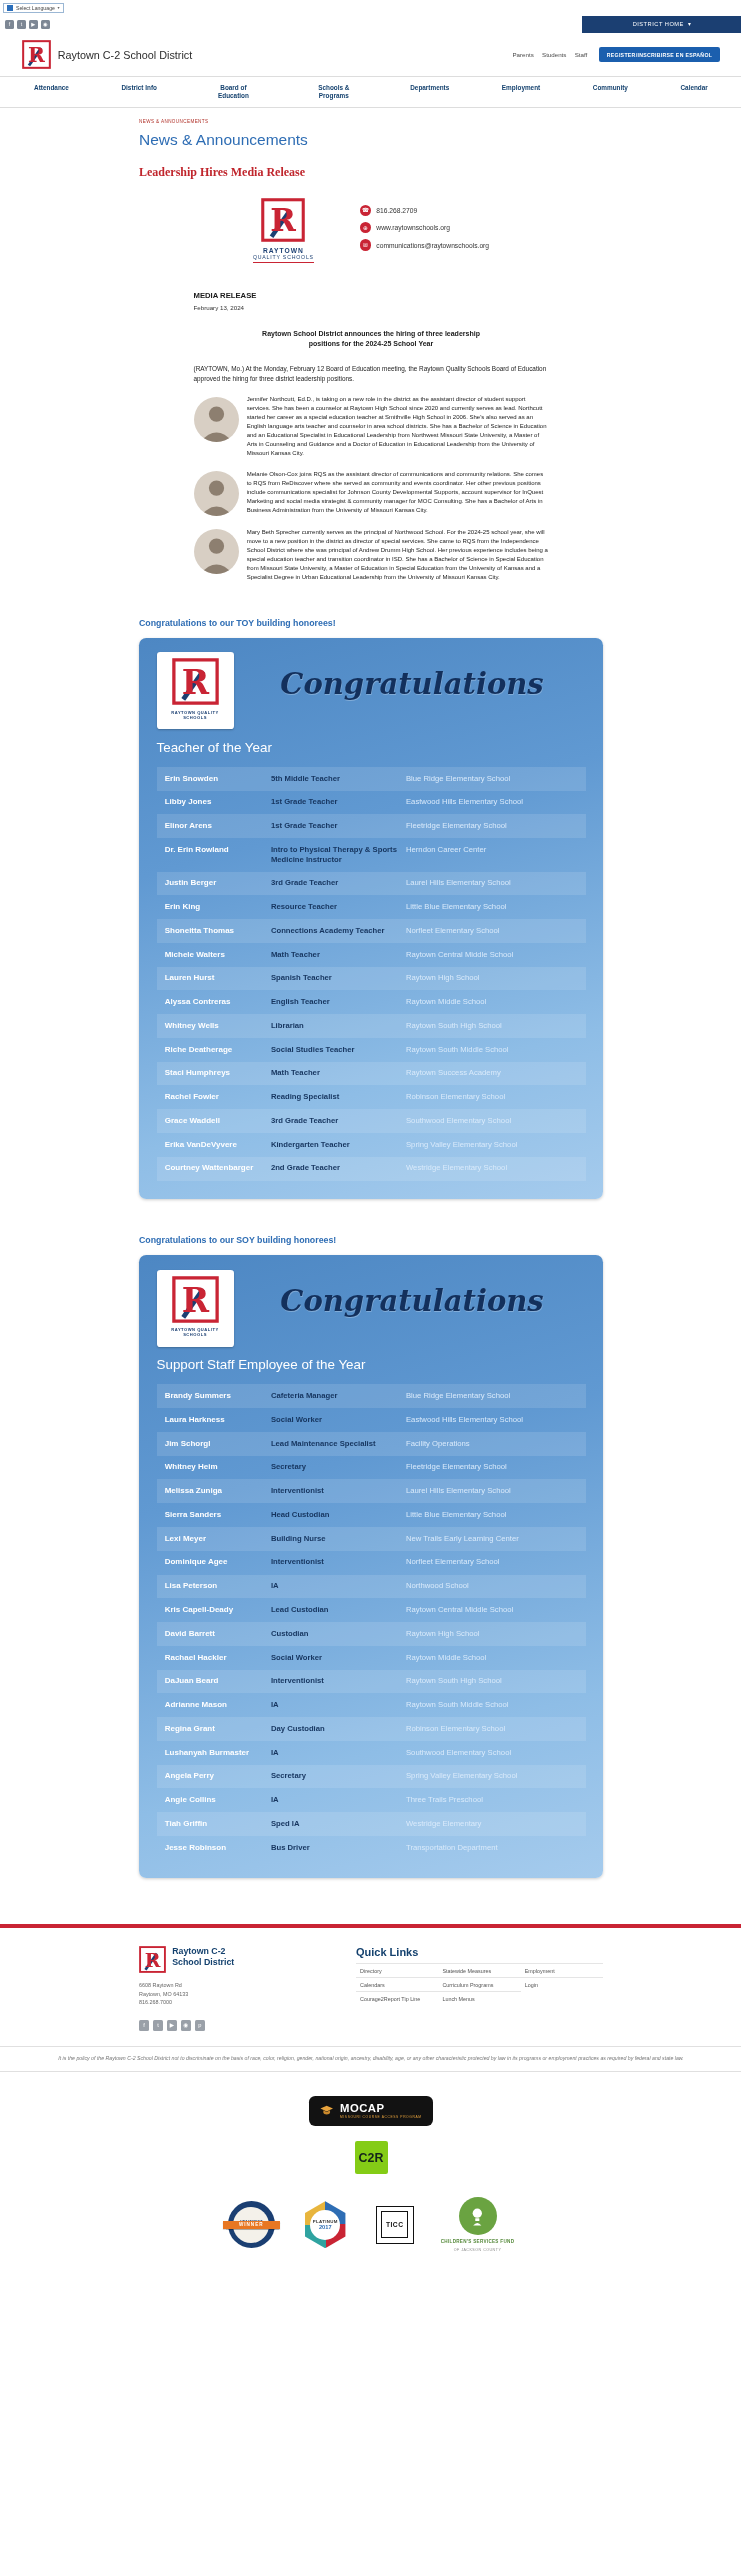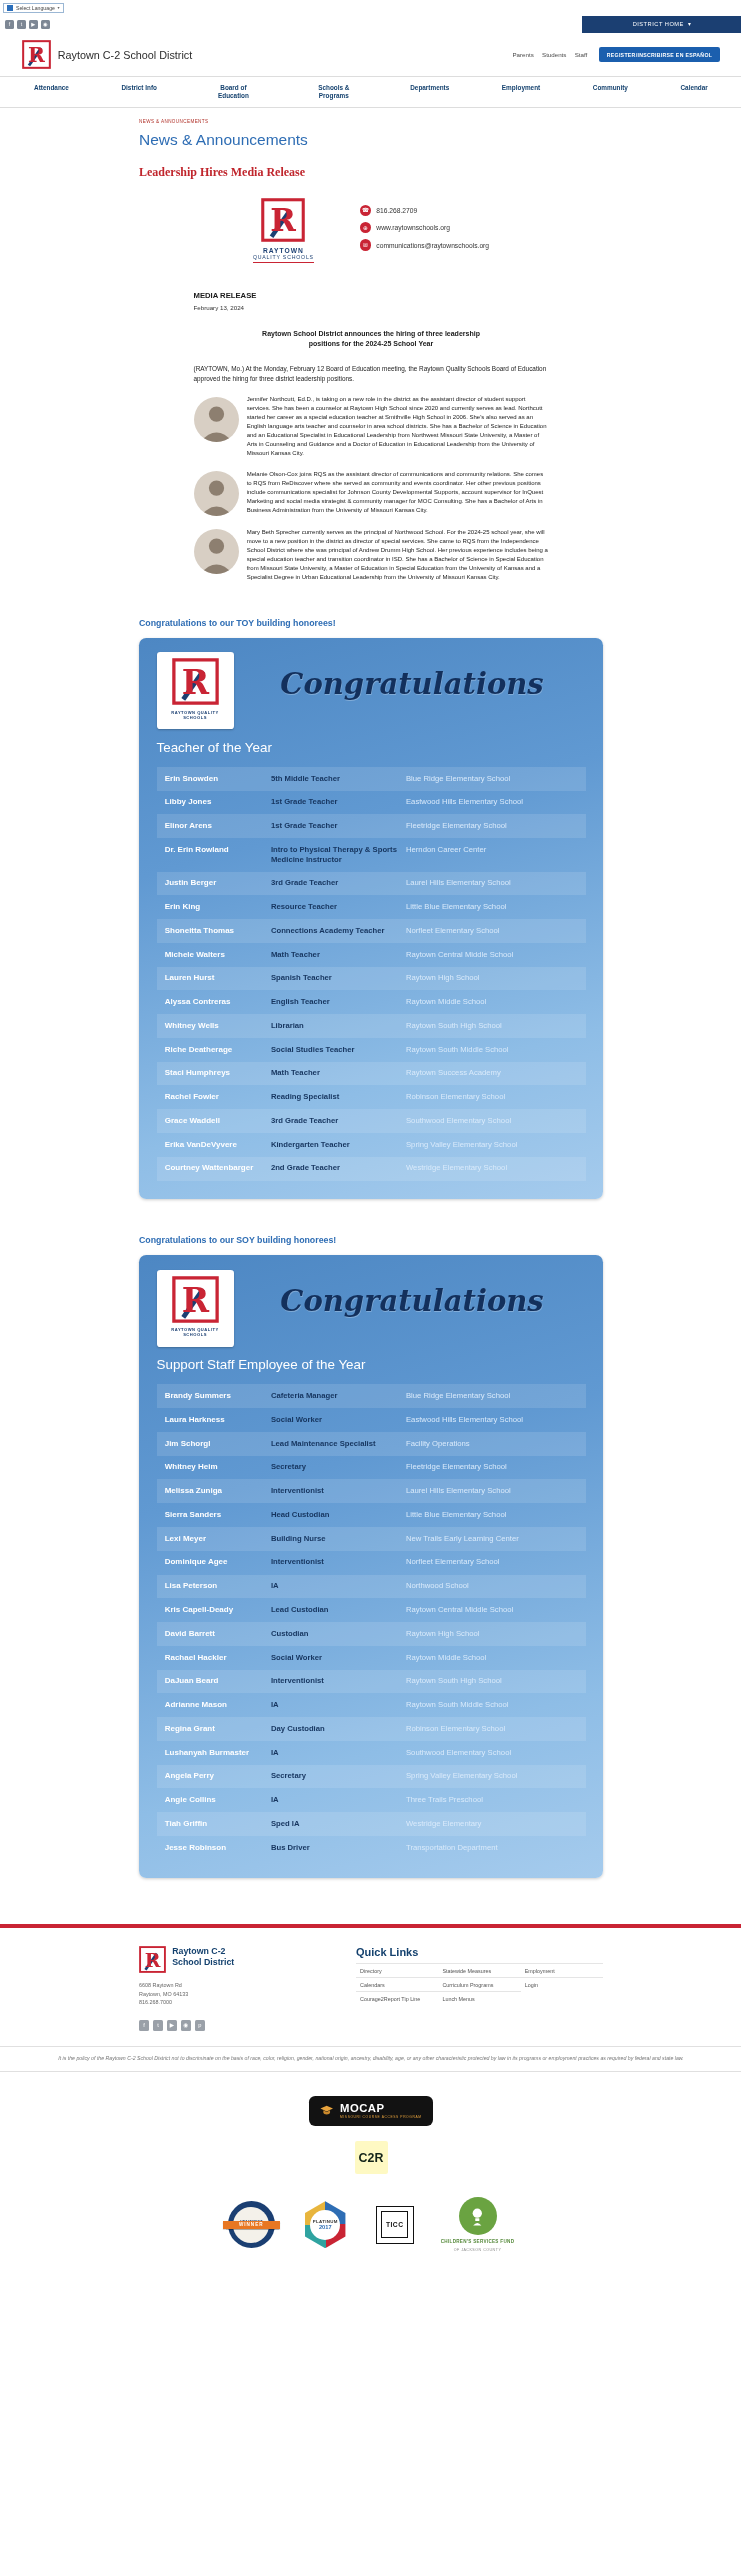--- a/index.html
+++ b/index.html
@@ -88,21 +88,21 @@
   .policy-text { text-align:center; font-size:5.2px; font-style:italic; color:#777; line-height:1.5; }
 
   
   .logos-section { text-align:center; padding:24px 0 41px; }
   .mocap { display:inline-flex; align-items:center; gap:6.2px; background:#121212; border-radius:6.2px; padding:6.2px 11.3px; }
   .mocap-cap { width:13.4px; height:13.4px; }
   .mocap-text { text-align:left; color:#fff; }
   .mocap-title { font-size:11.3px; font-weight:bold; letter-spacing:0.5px; }
   .mocap-caption { font-size:3.3px; letter-spacing:0.6px; color:#e8a33d; margin-top:1px; }
   .c2r-wrap { margin-top:15.5px; }
-  .c2r { display:inline-flex; width:33px; height:33px; background:#fef9c3; align-items:center; justify-content:center; font-size:12.4px; font-weight:bold; color:#14251a; border-radius:2.1px; }
+  .c2r { display:inline-flex; width:33px; height:33px; background:#84cc16; align-items:center; justify-content:center; font-size:12.4px; font-weight:bold; color:#14251a; border-radius:2.1px; }
   .badges-row { margin-top:23px; display:flex; justify-content:center; align-items:center; gap:27px; }
   .badge { display:flex; flex-direction:column; align-items:center; gap:4.1px; }
   .he-circle { position:relative; width:47px; height:47px; border-radius:50%; background:#1b3f72; display:flex; align-items:center; justify-content:center; }
   .he-inner { width:36px; height:36px; border-radius:50%; background:#f4f1ea; display:flex; align-items:center; justify-content:center; text-align:center; font-size:3.6px; font-weight:bold; color:#1b3f72; line-height:1.3; padding:3.1px; }
   .he-ribbon { position:absolute; left:-5.2px; right:-5.2px; top:19.6px; background:#e87722; color:#fff; font-size:4.6px; font-weight:bold; letter-spacing:1px; text-align:center; padding:1.5px 0; box-shadow:0 0.5px 1px rgba(0,0,0,.3); }
   .plat-hex { width:47px; height:47px; background:conic-gradient(#2e6db4 0 90deg, #c92434 90deg 180deg, #2fa3a0 180deg 270deg, #e8b53d 270deg 360deg); clip-path:polygon(50% 0, 93% 25%, 93% 75%, 50% 100%, 7% 75%, 7% 25%); display:flex; align-items:center; justify-content:center; }
   .plat-center { width:30px; height:30px; border-radius:50%; background:#fff; display:flex; flex-direction:column; align-items:center; justify-content:center; }
   .plat-title { font-size:4.4px; font-weight:bold; color:#333; letter-spacing:0.3px; }
   .plat-year { font-size:5.7px; font-weight:bold; color:#2e6db4; }
   .ticc-square { width:38px; height:38px; border:1.5px solid #111; display:flex; align-items:center; justify-content:center; }

